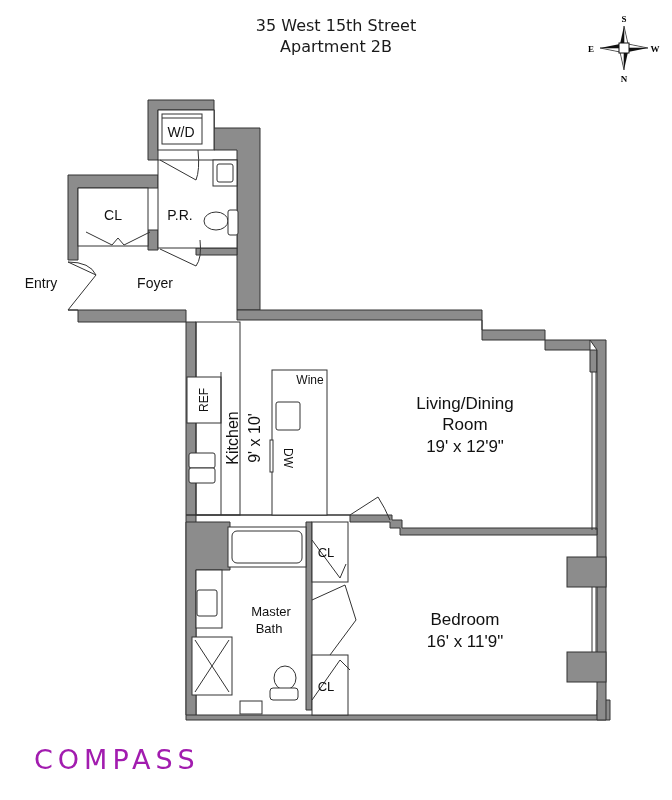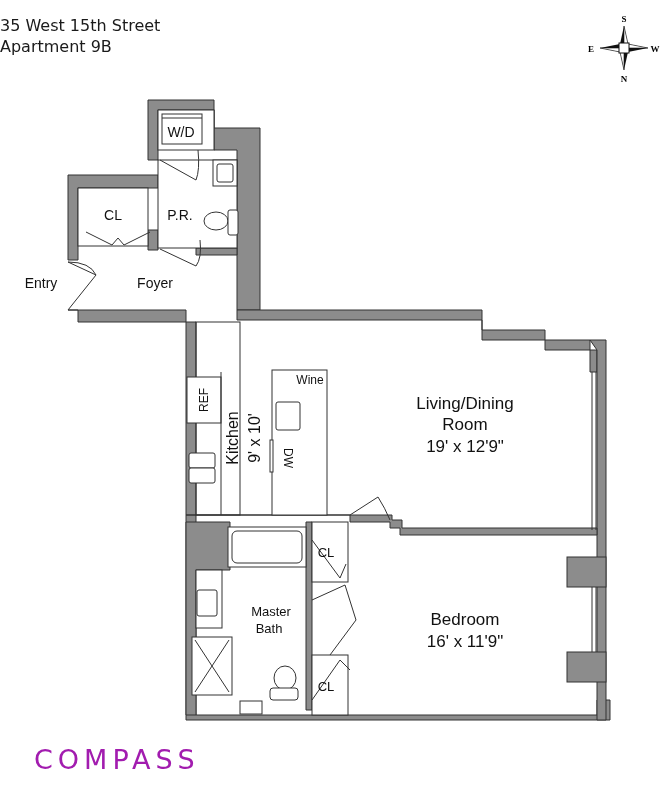--- a/index.html
+++ b/index.html
@@ -1,28 +1,28 @@
 <!DOCTYPE html>
 <html><head>
 <meta charset="utf-8">
 <style>
   html, body { margin:0; padding:0; background:#ffffff; }
   body { width:672px; height:800px; position:relative; overflow:hidden; font-family:"Liberation Sans", sans-serif; }
-  .title { position:absolute; left:0; width:672px; text-align:left; font-family:"DejaVu Sans", sans-serif; font-size:16px; color:#1a1a1a; }
+  .title { position:absolute; left:0; width:672px; text-align:center; font-family:"DejaVu Sans", sans-serif; font-size:16px; color:#1a1a1a; }
   .title.l1 { top:16px; }
   .title.l2 { top:37px; }
   svg.plan { position:absolute; left:0; top:0; }
   .lbl { font-family:"Liberation Sans", sans-serif; fill:#111; }
   .logo { position:absolute; left:34px; top:744px; font-family:"DejaVu Sans", sans-serif; font-size:27px; letter-spacing:5px; color:#a21caf; font-weight:400; }
 </style>
 </head>
 <body>
 
 <div class="title l1">35 West 15th Street</div>
-<div class="title l2">Apartment 9B</div>
+<div class="title l2">Apartment 2B</div>
 
 <svg class="plan" width="672" height="800" viewBox="0 0 672 800">
 
   <g>
     <polygon points="624,26 628,44 624,48 620,44" fill="#111"></polygon>
     <polygon points="624,48 628,52 624,70 620,52" fill="#111"></polygon>
     <polygon points="600,48 620,44 624,48 620,52" fill="#111"></polygon>
     <polygon points="624,48 628,44 648,48 628,52" fill="#111"></polygon>
     <polygon points="624,26 628,44 624,48" fill="#fff" stroke="#111" stroke-width="0.6"></polygon>
     <polygon points="624,70 620,52 624,48" fill="#fff" stroke="#111" stroke-width="0.6"></polygon>

